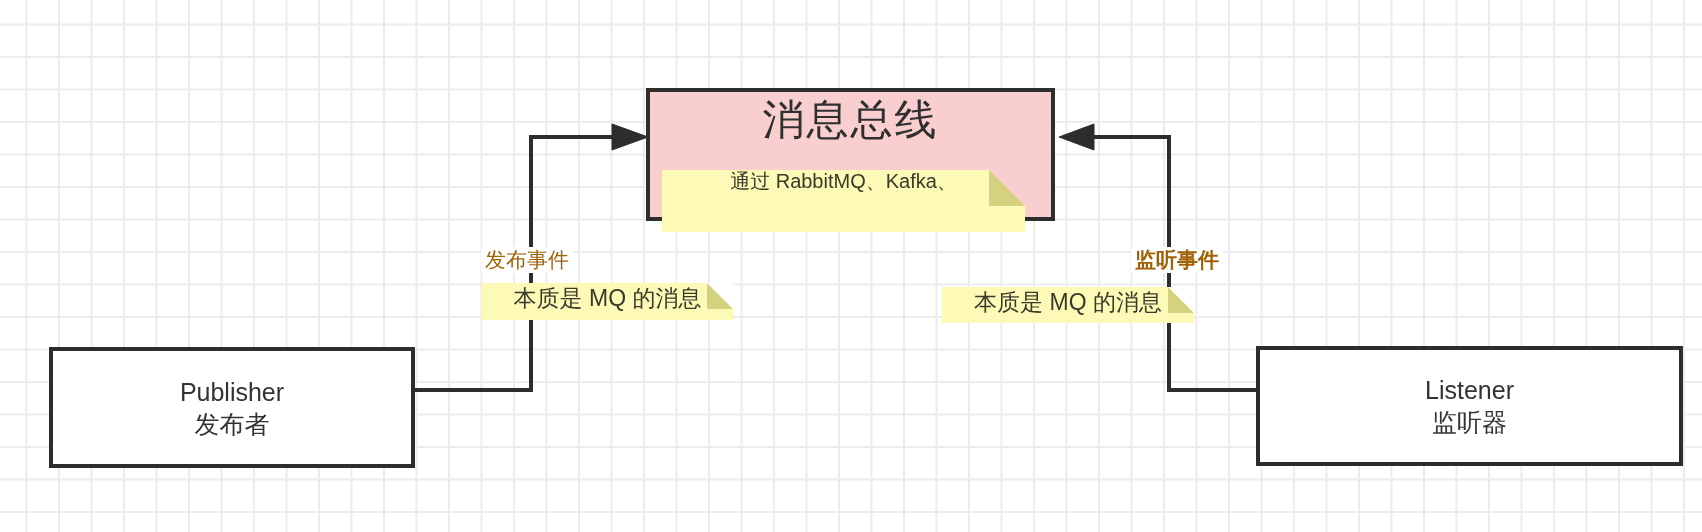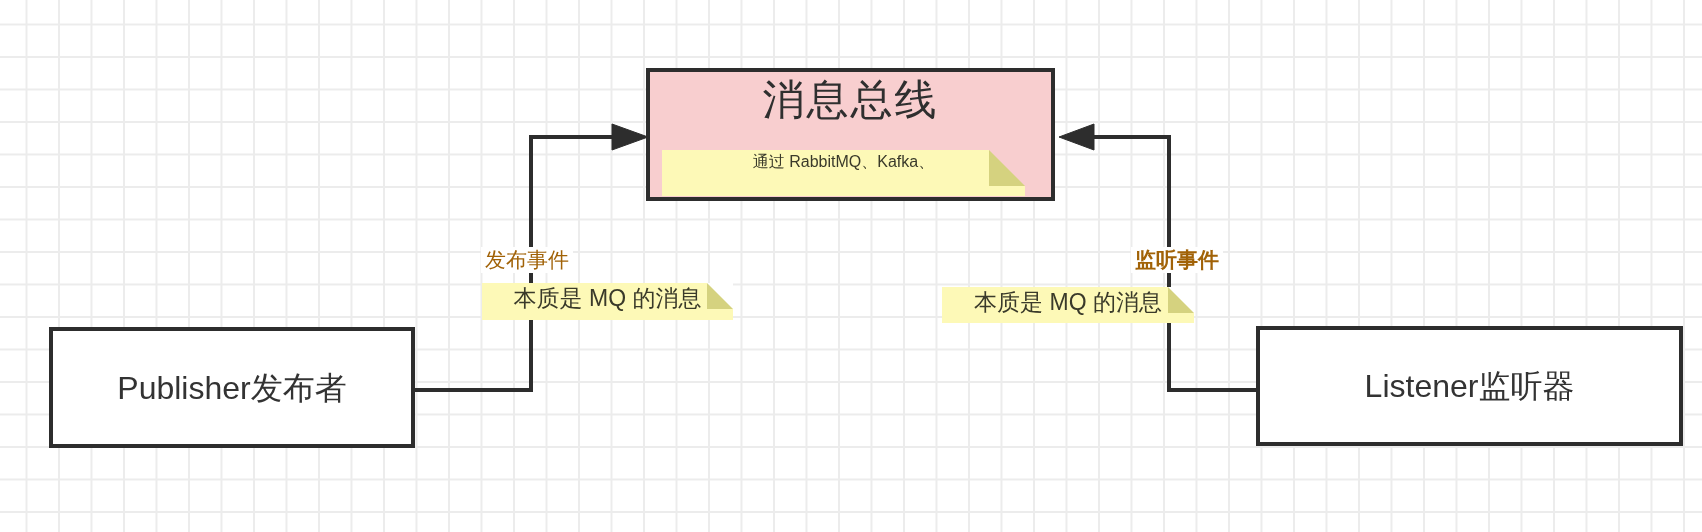--- a/index.html
+++ b/index.html
@@ -20,42 +20,43 @@
     background-position:-7px -9px;
   }
   svg.wires { position:absolute; left:0; top:0; width:1702px; height:532px; }
   svg.wires polyline { fill:none; stroke:#2d2d2d; stroke-width:4; }
   svg.wires polygon  { fill:#2d2d2d; stroke:#2d2d2d; }
 
   .node {
     position:absolute;
     border:4px solid #2d2d2d;
     background:#ffffff;
+    margin-top:20px;
   }
   .node.plain {
-    display:flex; flex-direction:row;
+    display:flex; flex-direction:column;
     align-items:center; justify-content:center;
-    font-size:32px; line-height:32px;
+    font-size:25px; line-height:32px;
     text-align:center;
   }
   .publisher { left:49px;  top:327px; width:366px; height:121px; }
   .listener  { left:1256px; top:326px; width:427px; height:120px; }
 
   .bus { left:646px; top:68px; width:409px; height:133px; background:#f8cecf; }
   .bus-title {
     margin-top:4px;
     text-align:center;
     font-size:42px; line-height:48px;
     color:#2f2f2f;
     letter-spacing:2px;
   }
   .note { position:relative; background:#fdf9b7; }
   .bus-note {
-    position:absolute; left:12px; right:26px; top:78px; height:46px;
-    font-size:16px; line-height:23px;
+    position:absolute; left:12px; right:26px; top:78px; height:62px;
+    font-size:20px; line-height:23px;
     text-align:center;
     color:#3a3a2a;
   }
   .fold {
     position:absolute; top:0; right:0;
     width:0; height:0; border-style:solid;
   }
   .bus-note .fold { border-width:0 36px 36px 0; }
   .note.small .fold { border-width:0 26px 26px 0; }
   .fold.pink-behind  { border-color:transparent #f8cecf #d5d27f transparent; }

